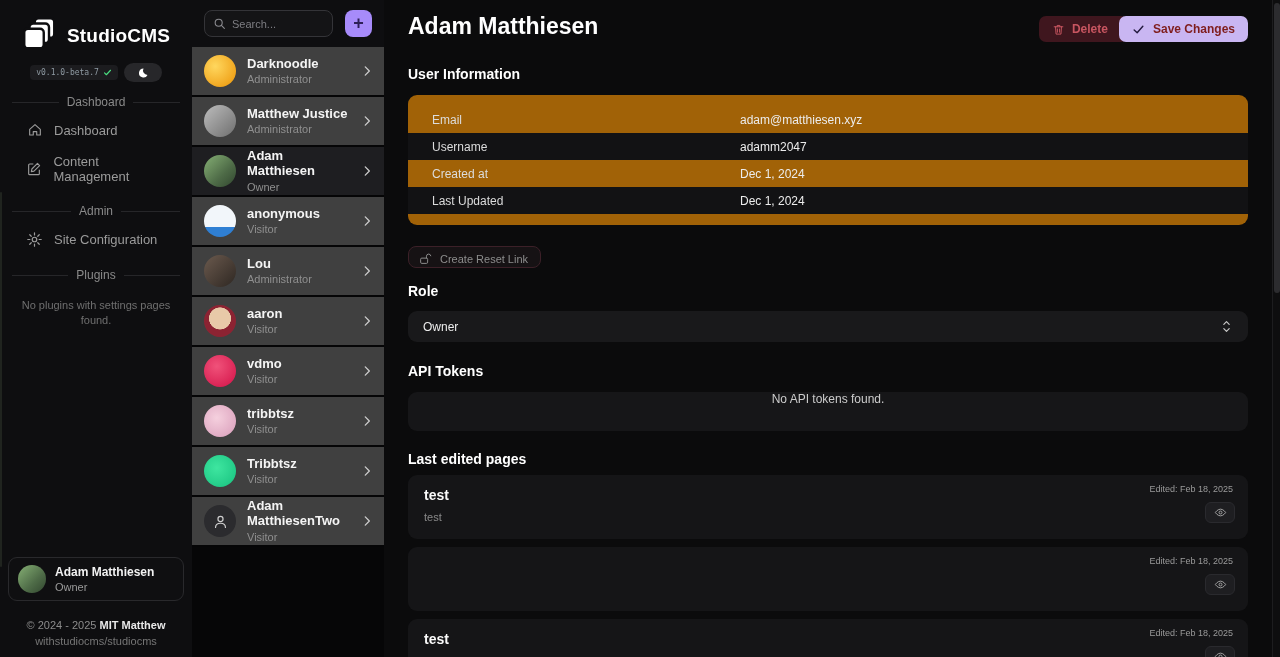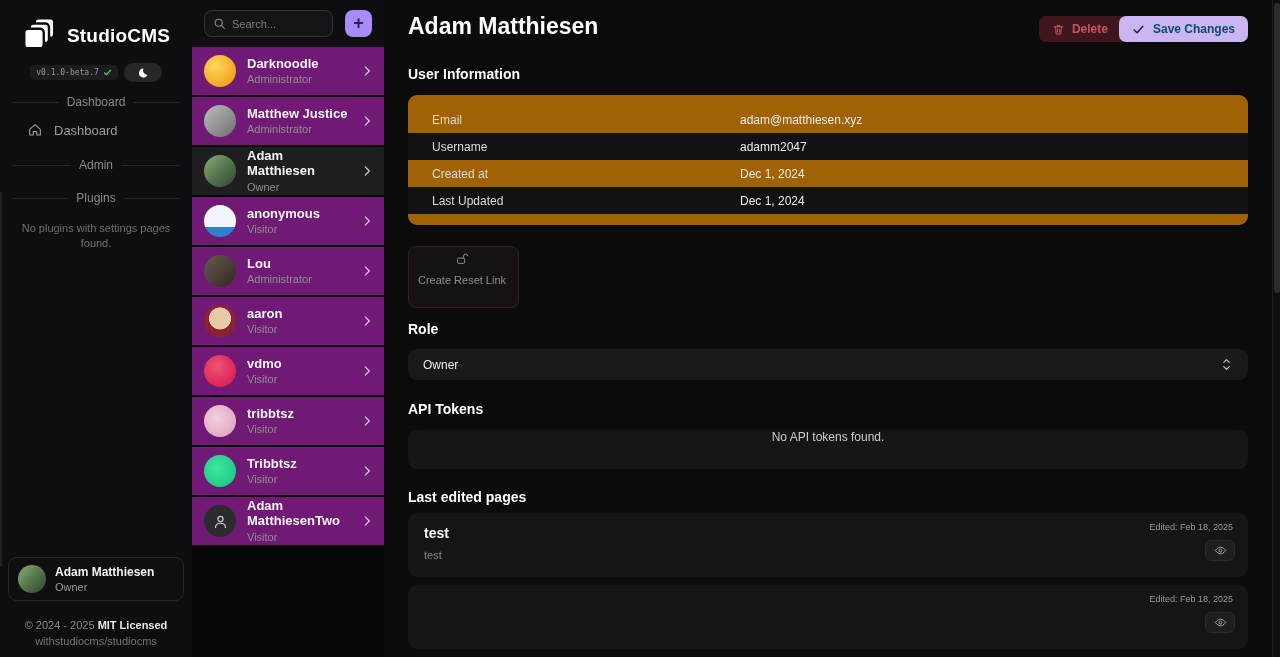--- a/index.html
+++ b/index.html
@@ -30,42 +30,42 @@
 
   .avatar { border-radius:50%; flex:none; display:flex; align-items:center; justify-content:center; }
 
   
   .userlist { position:absolute; left:192px; top:0; width:192px; height:657px; background:#060607; }
   .ul-head { height:47px; display:flex; align-items:center; gap:12px; padding:0 12px; background:#0e0e10; }
   .search-box { flex:1; height:27px; background:#141416; border:1px solid #343438; border-radius:8px; display:flex; align-items:center; gap:6px; padding:0 8px; }
   .search-box input { background:transparent; border:none; outline:none; color:#cfcfcf; font-size:11px; width:90px; font-family:"Liberation Sans",sans-serif; }
   .search-box input::placeholder { color:#7d7d82; }
   .add-user-btn { width:27px; height:27px; border:none; border-radius:8px; background:#a78bfa; color:#2d1f57; font-size:18px; font-weight:700; line-height:1; cursor:pointer; display:flex; align-items:center; justify-content:center; padding-bottom:2px; }
-  .user-row { height:50px; display:flex; align-items:center; gap:11px; padding:0 10px 0 12px; background:#701a75; border-bottom:2px solid #050506; cursor:pointer; }
+  .user-row { height:50px; display:flex; align-items:center; gap:11px; padding:0 10px 0 12px; background:#404040; border-bottom:2px solid #050506; cursor:pointer; }
   .user-row.selected { background:#1e1e21; }
   .ur-name { font-size:13px; font-weight:700; color:#f4f4f4; line-height:1.15; }
   .ur-role { font-size:11px; color:#8f8f8f; margin-top:2px; }
   .ur-meta { flex:1; min-width:0; }
   .chev { margin-left:auto; flex:none; display:flex; }
 
   
   .main { position:absolute; left:384px; top:0; width:896px; height:657px; background:#0b0b0c; padding:0 32px 0 24px; }
   .main-header { display:flex; align-items:flex-start; justify-content:space-between; padding-top:13px; }
   .page-title { font-size:23px; font-weight:700; color:#ffffff; }
   .header-actions { display:flex; align-items:center; margin-top:3px; }
   .btn-delete { display:flex; align-items:center; gap:7px; background:#3f161e; color:#c75560; border:none; border-radius:7px; font-size:12px; font-weight:600; padding:6px 20px 6px 13px; cursor:pointer; font-family:inherit; }
-  .btn-save { display:flex; align-items:center; gap:8px; background:#c9b6f2; color:#0c4a6e; border:none; border-radius:7px; font-size:12px; font-weight:700; padding:6px 13px; margin-left:-9px; cursor:pointer; font-family:inherit; }
+  .btn-save { display:flex; align-items:center; gap:8px; background:#c9b6f2; color:#7f1d1d; border:none; border-radius:7px; font-size:12px; font-weight:700; padding:6px 13px; margin-left:-9px; cursor:pointer; font-family:inherit; }
   .sec-heading { font-size:14px; font-weight:700; color:#ffffff; }
   .h-userinfo { margin-top:24px; }
   .info-panel { margin-top:13px; background:#a16207; border-radius:9px; padding:11px 0; }
   .info-row { height:27px; display:flex; align-items:center; }
   .info-row:nth-child(even) { background:#121214; }
   .info-label { width:332px; padding-left:24px; font-size:12px; color:#dcdcdc; }
   .info-value { font-size:12px; color:#ececec; }
-  .reset-btn { margin-top:21px; display:inline-flex; align-items:center; gap:8px; background:#161214; border:1px solid #3c2028; border-radius:8px; color:#8d8d8d; font-size:11px; padding:5px 12px 21px 9px; cursor:pointer; font-family:inherit;flex-direction:column; }
+  .reset-btn { margin-top:21px; display:inline-flex; align-items:center; gap:8px; background:#161214; border:1px solid #3c2028; border-radius:8px; color:#8d8d8d; font-size:11px; padding:5px 12px 1px 9px; cursor:pointer; font-family:inherit; }
   .h-role { margin-top:13px; }
   .role-select { margin-top:12px; height:31px; background:#19191b; border-radius:9px; display:flex; align-items:center; justify-content:space-between; padding:0 15px; cursor:pointer; }
   .role-value { font-size:12px; color:#ececec; }
   .h-api { margin-top:21px; }
   .api-panel { margin-top:13px; height:39px; background:#161618; border-radius:9px; display:flex; align-items:flex-start; justify-content:center; }
   .api-empty { font-size:12px; color:#cccccc; }
   .h-pages { margin-top:20px; }
   .page-card { position:relative; background:#151517; border-radius:9px; height:64px; margin-top:8px; padding:12px 16px; }
   .page-card:first-of-type { margin-top:11px; }
   .pc-title { font-size:14px; font-weight:700; color:#fafafa; }
@@ -114,43 +114,61 @@
 
   <nav class="side-nav">
     <div class="nav-item">
       <span class="ni">
         <svg width="16" height="16" viewBox="0 0 24 24" fill="none">
             <path d="M4 11 12 4l8 7v8.5h-5.4v-5h-5.2v5H4z" stroke="#9b9b9b" stroke-width="1.7" stroke-linejoin="round"></path>
           </svg>
       </span>
       <span>Dashboard</span>
     </div>
+    <div class="nav-item">
+      <span class="ni">
+        <svg width="16" height="16" viewBox="0 0 24 24" fill="none">
+            <path d="M20 13v6a1.5 1.5 0 0 1-1.5 1.5h-13A1.5 1.5 0 0 1 4 19V6a1.5 1.5 0 0 1 1.5-1.5H11" stroke="#9b9b9b" stroke-width="1.7"></path>
+            <path d="M17.2 3.6l3.2 3.2-8.4 8.4-4 .8.8-4z" stroke="#9b9b9b" stroke-width="1.7" stroke-linejoin="round"></path>
+          </svg>
+      </span>
+      <span>Content Management</span>
+    </div>
   </nav>
 
   <div class="side-divider">
       <span>Admin</span>
     </div>
 
   <nav class="side-nav">
+    <div class="nav-item">
+      <span class="ni">
+        <svg width="17" height="17" viewBox="0 0 24 24" fill="none">
+            <circle cx="12" cy="12" r="3.2" stroke="#9b9b9b" stroke-width="1.7"></circle>
+            <path d="M12 2.5v3M12 18.5v3M21.5 12h-3M5.5 12h-3M18.7 5.3l-2.1 2.1M7.4 16.6l-2.1 2.1M18.7 18.7l-2.1-2.1M7.4 7.4 5.3 5.3" stroke="#9b9b9b" stroke-width="1.7" stroke-linecap="round"></path>
+          </svg>
+      </span>
+      <span>Site Configuration</span>
+    </div>
   </nav>
 
   <div class="side-divider">
       <span>Plugins</span>
     </div>
   <div class="plugins-empty">No plugins with settings pages found.</div>
 
   <div class="side-footer">
     <div class="footer-user-card">
       <span class="avatar" style="width: 28px; height: 28px; background: linear-gradient(135deg, rgb(134, 176, 117), rgb(78, 107, 71) 60%, rgb(49, 70, 47));"></span>
       <span>
         <div class="fu-name">Adam Matthiesen</div>
         <div class="fu-role">Owner</div>
       </span>
     </div>
-    <div class="copyright"><span>© 2024 - 2025</span> <b>MIT Licensed</b></div>
+    <div class="copyright"><span>© 2024 - 2025</span> <b>MIT Matthew</b></div>
     <div class="repo">withstudiocms/studiocms</div>
   </div>
 </aside>
 
 <section class="userlist">
   <div class="ul-head">
     <div class="search-box">
       <svg width="13" height="13" viewBox="0 0 24 24" fill="none">
           <circle cx="10.5" cy="10.5" r="6.5" stroke="#8b8b90" stroke-width="2"></circle>
           <path d="M15.5 15.5 21 21" stroke="#8b8b90" stroke-width="2" stroke-linecap="round"></path>

